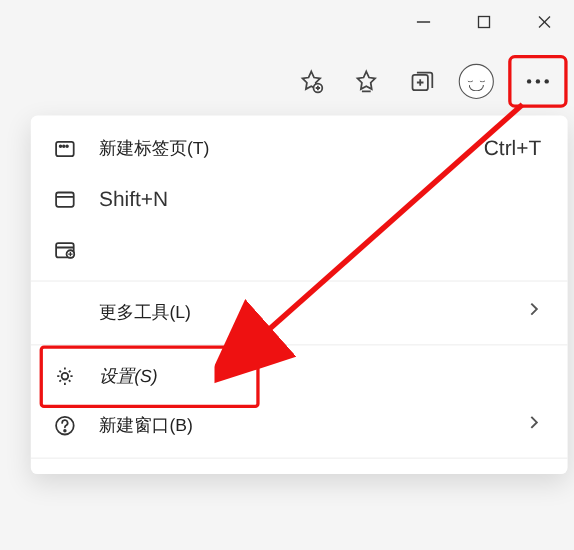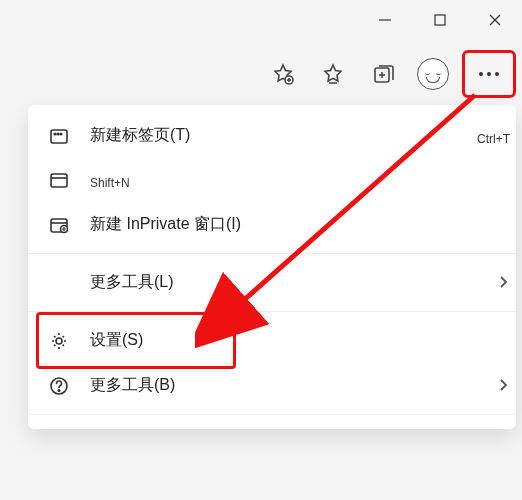--- a/index.html
+++ b/index.html
@@ -98,58 +98,58 @@
     left: 28px;
     right: 6px;
     background: #fff;
     box-shadow: 0 8px 24px rgba(0,0,0,0.12);
     border-radius: 6px;
     padding: 8px 0;
     z-index: 5;
   }
   .menu-item {
     display: flex;
-    align-items: flex-end;
-    padding: 12px 6px 12px 18px;
+    align-items: flex-start;
+    padding: 12px 24px 12px 18px;
     font-size: 16px;
     color: #222;
     position: relative;
   }
   .menu-item .icon {
     width: 26px;
     display: flex;
     justify-content: center;
     margin-right: 18px;
     color: #333;
   }
   .menu-item .icon.empty { visibility: hidden; }
   .menu-item .label { flex: 1; }
   .menu-item .shortcut {
     color: #333;
-    font-size: 12px;
+    font-size: 19px;
   }
   .menu-item .chevron {
     color: #555;
   }
   .divider {
     height: 1px;
     background: #eee;
     margin: 6px 0;
   }
   .red-highlight {
     position: absolute;
     left: 8px;
     right: 280px;
     top: -6px;
     bottom: -6px;
     border: 3px solid #e11;
     border-radius: 4px;
     pointer-events: none;
   }
-  .menu-item.settings { position: relative; }
+  .menu-item.settings { position: relative; font-style: italic; }
   .arrow {
     position: absolute;
     top: 90px;
     left: 195px;
     width: 300px;
     height: 300px;
     z-index: 20;
     pointer-events: none;
   }
 </style>
@@ -236,21 +236,20 @@
   </div>
   <div class="menu-item">
     <span class="icon">
       <svg width="20" height="20" viewBox="0 0 20 20" fill="none" stroke="currentColor" stroke-width="1.6">
           <rect x="2" y="4" width="16" height="13" rx="2"></rect>
           <line x1="2" y1="8" x2="18" y2="8"></line>
           <circle cx="15" cy="14" r="3.5" fill="#fff"></circle>
           <path d="M13 14h4M15 12v4" stroke-width="1.2"></path>
         </svg>
     </span>
-    <span class="label">新建 InPrivate 窗口(I)</span>
   </div>
   <div class="divider"></div>
   <div class="menu-item">
     <span class="icon empty"></span>
     <span class="label">更多工具(L)</span>
     <span class="chevron">
       <svg width="14" height="14" viewBox="0 0 14 14" fill="none" stroke="currentColor" stroke-width="1.8">
           <path d="M5 2l5 5-5 5"></path>
         </svg>
     </span>
@@ -267,21 +266,21 @@
     <span class="label">设置(S)</span>
   </div>
   <div class="menu-item">
     <span class="icon">
       <svg width="20" height="20" viewBox="0 0 20 20" fill="none" stroke="currentColor" stroke-width="1.6">
           <circle cx="10" cy="10" r="8"></circle>
           <path d="M7.5 7.5a2.5 2.5 0 1 1 3.5 2.3c-.8.4-1 1-1 1.7" stroke-linecap="round"></path>
           <circle cx="10" cy="14.5" r="0.8" fill="currentColor"></circle>
         </svg>
     </span>
-    <span class="label">更多工具(B)</span>
+    <span class="label">新建窗口(B)</span>
     <span class="chevron">
       <svg width="14" height="14" viewBox="0 0 14 14" fill="none" stroke="currentColor" stroke-width="1.8">
           <path d="M5 2l5 5-5 5"></path>
         </svg>
     </span>
   </div>
   <div class="divider"></div>
 </div>
 
 <svg class="arrow" viewBox="0 0 300 300">

